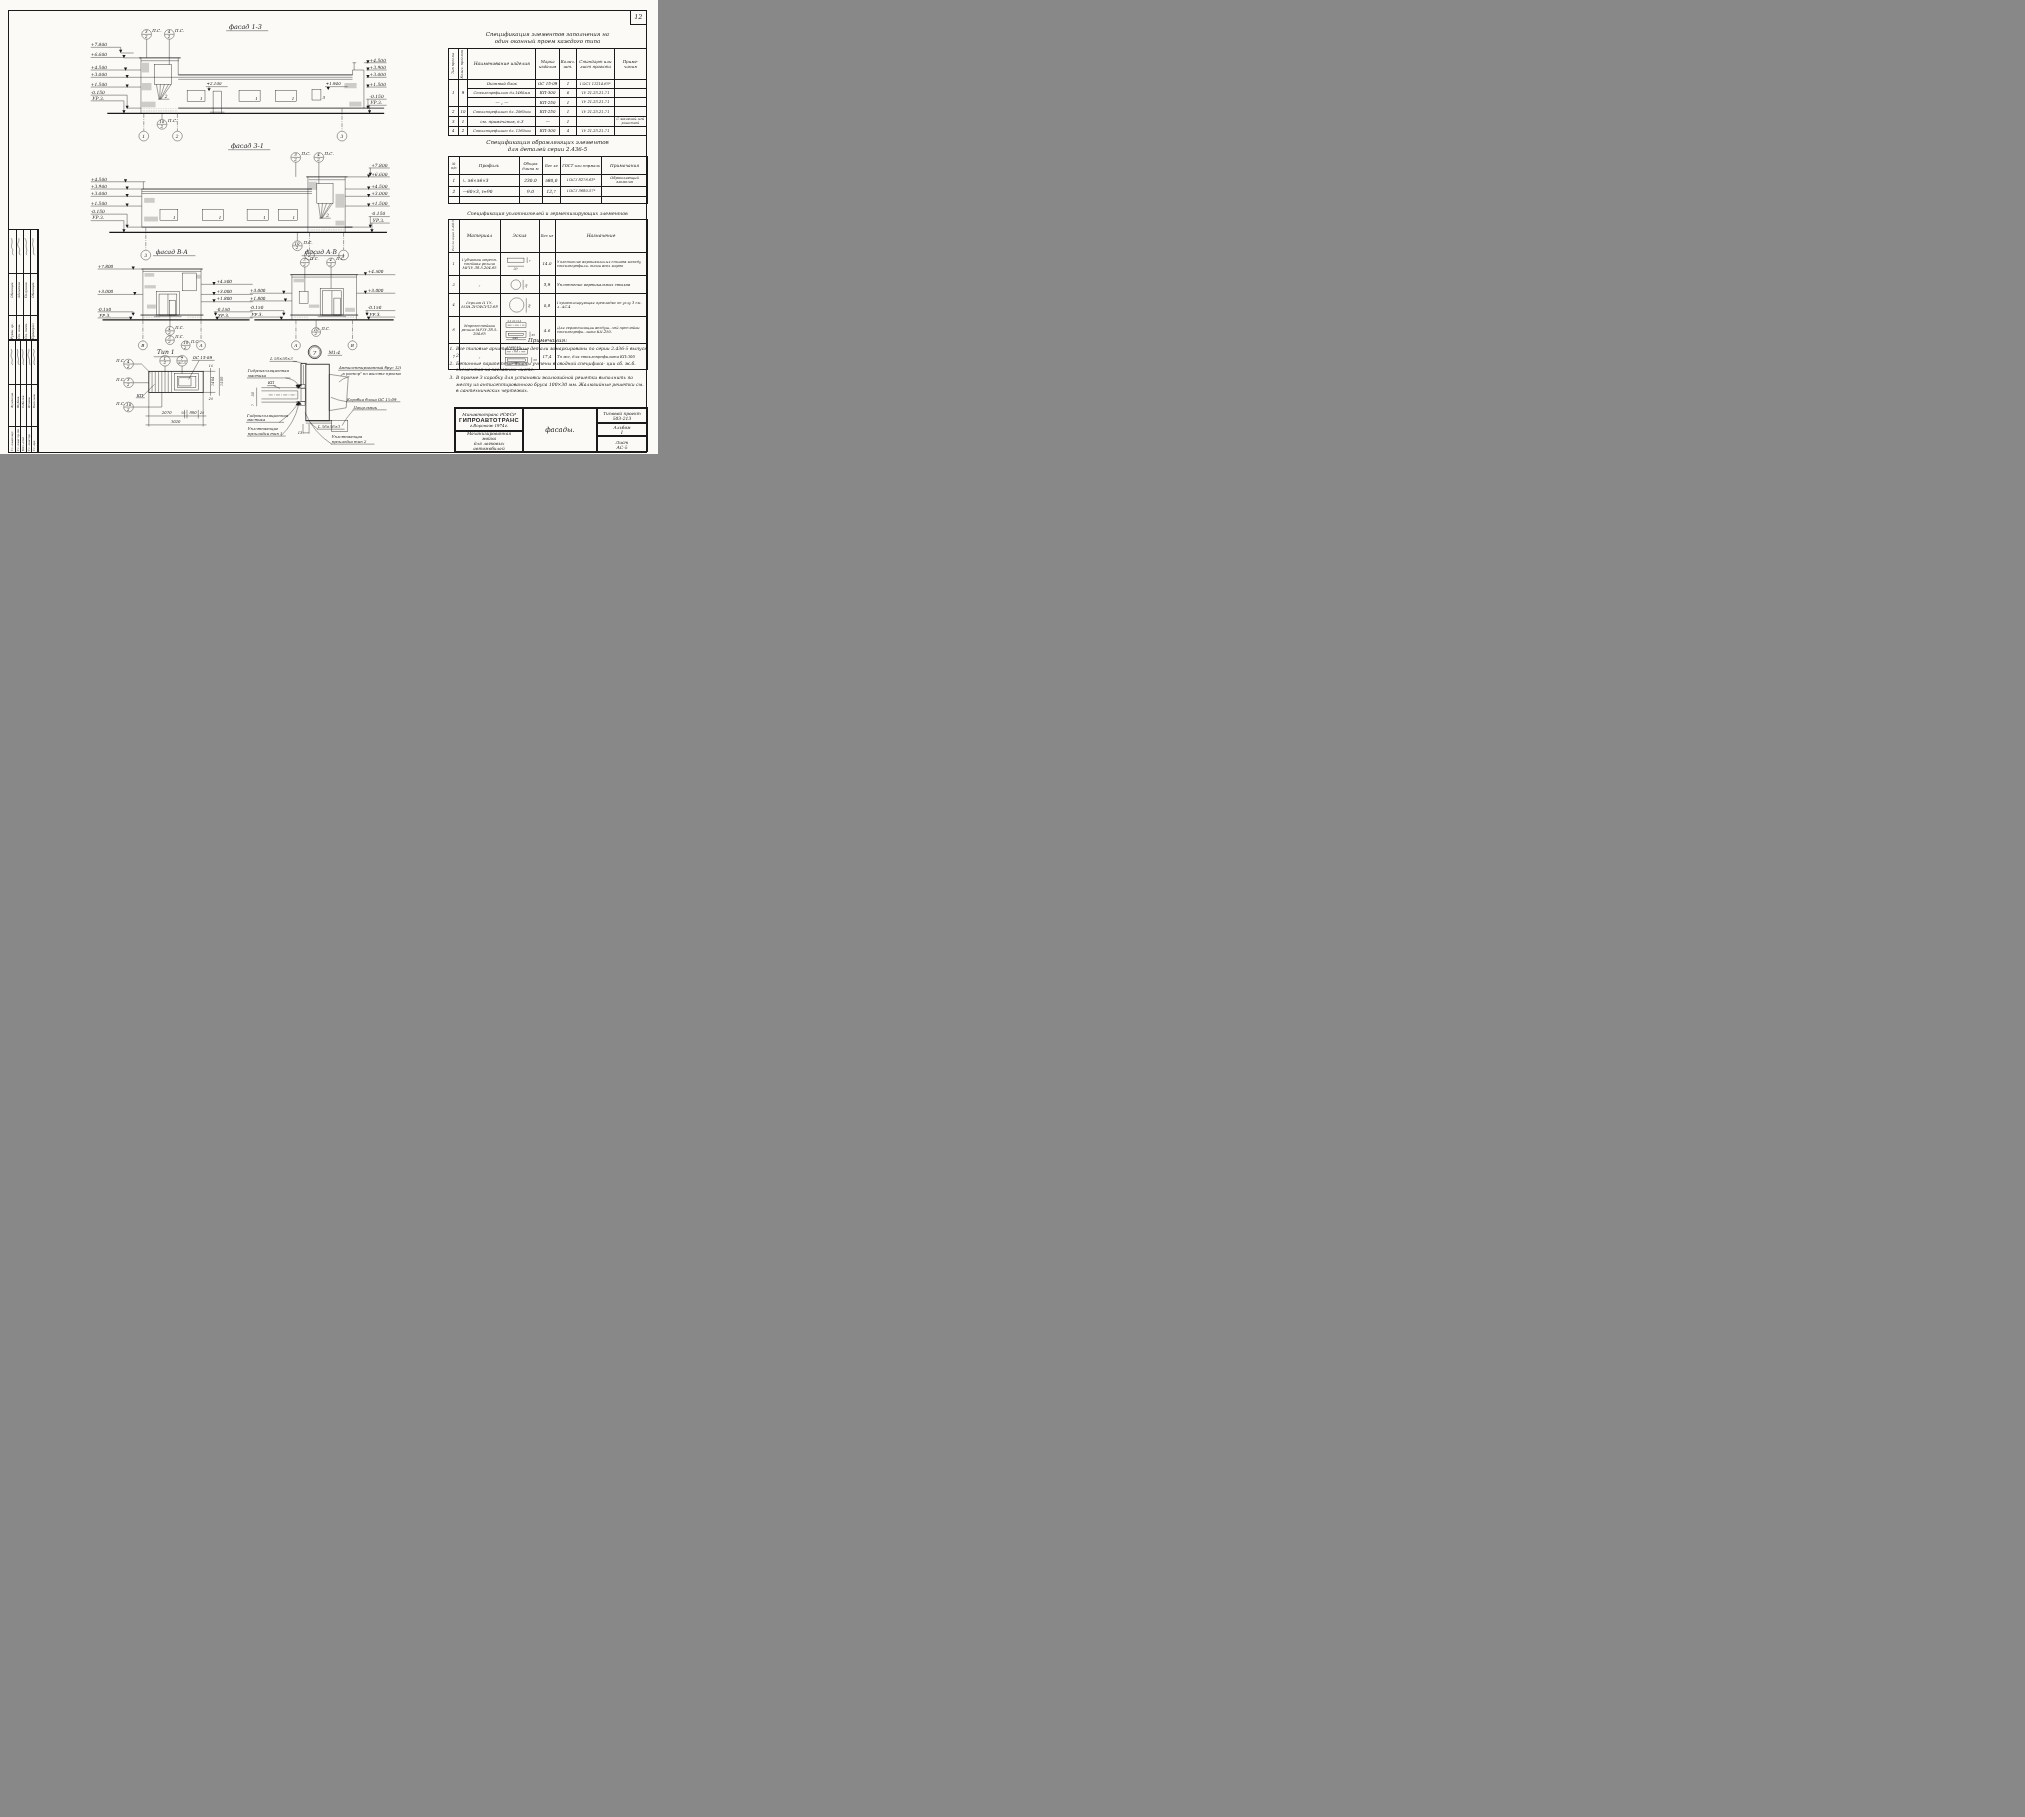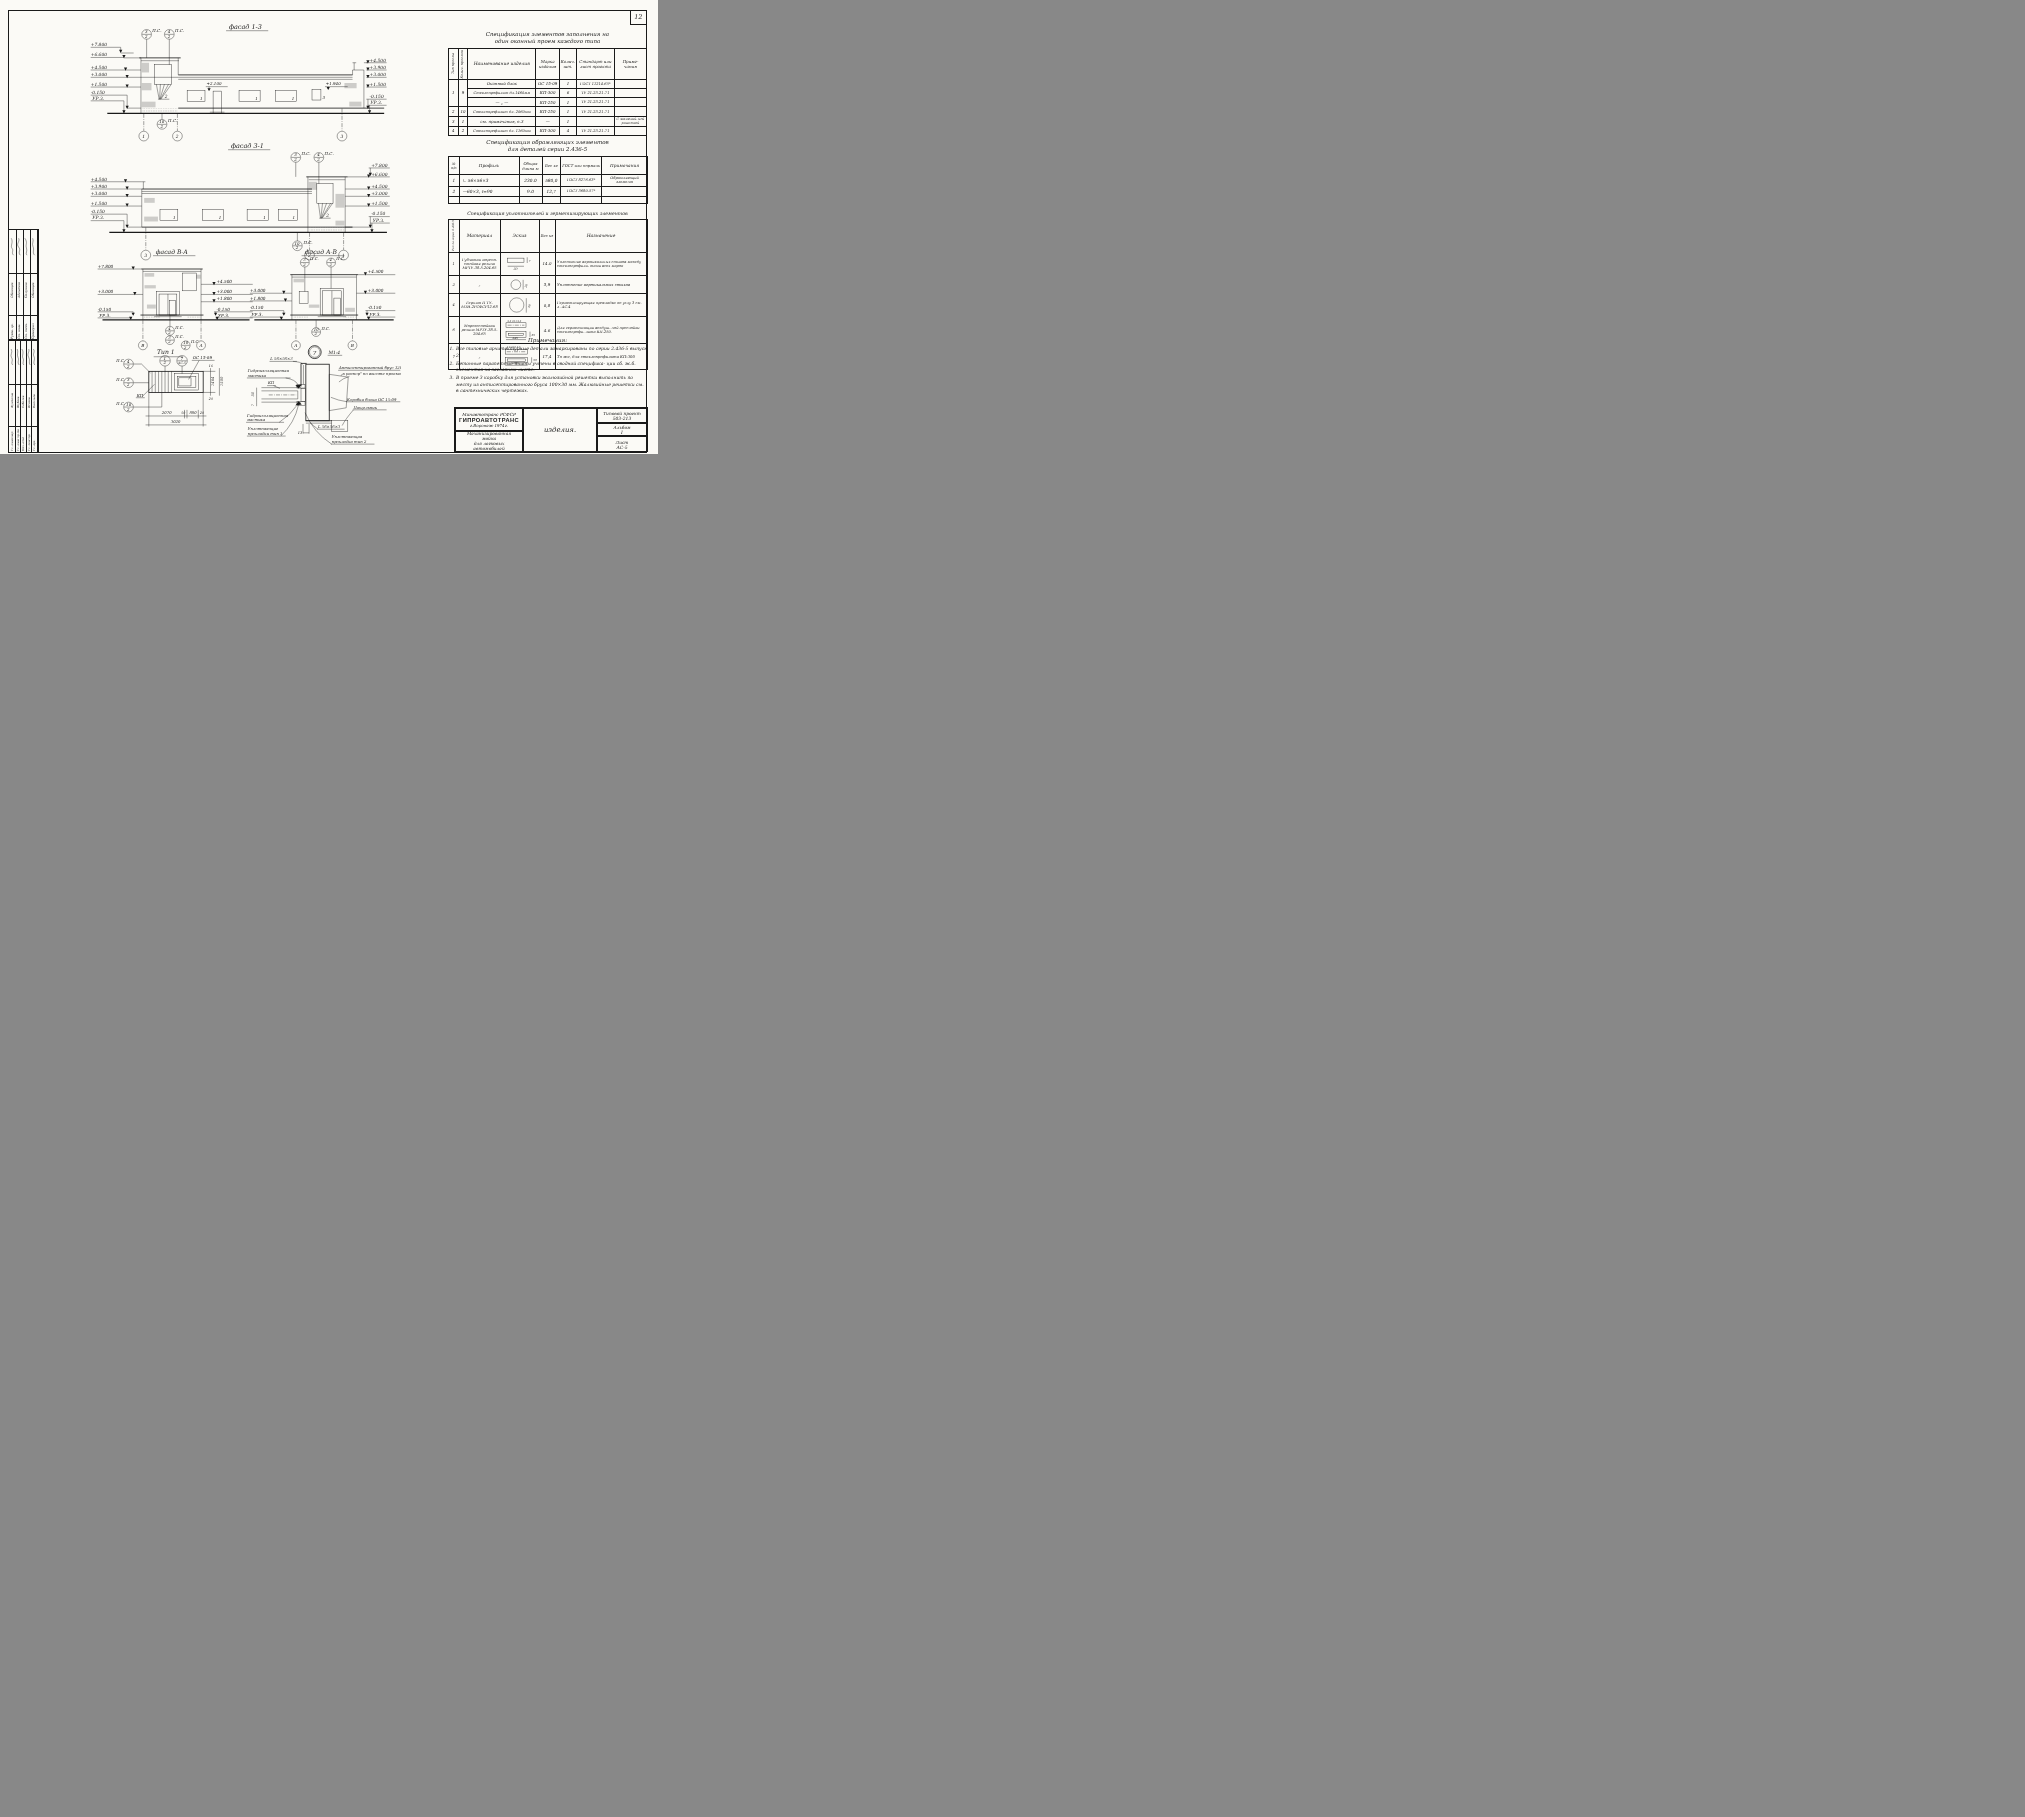--- a/index.html
+++ b/index.html
@@ -948,21 +948,21 @@
         <div style="font-size:4px">г.Воронеж        1974г.</div>
       </div>
       <div class="cell" style="font-size:4.3px;line-height:1.15">
         <div>Механизированная</div>
         <div>мойка</div>
         <div>для  легковых</div>
         <div>автомобилей</div>
       </div>
     </div>
     <div class="cell" style="font-size:6.9px">
-      <div>изделия.</div>
+      <div>фасады.</div>
     </div>
     <div style="display:grid;grid-template-rows:15.4px 13px 1fr">
       <div class="cell">
         <div style="font-size:4.3px">Типовой проект</div>
         <div style="font-size:4.5px">503-213</div>
       </div>
       <div class="cell">
         <div style="font-size:4.3px">Альбом</div>
         <div style="font-size:4.5px">I</div>
       </div>

